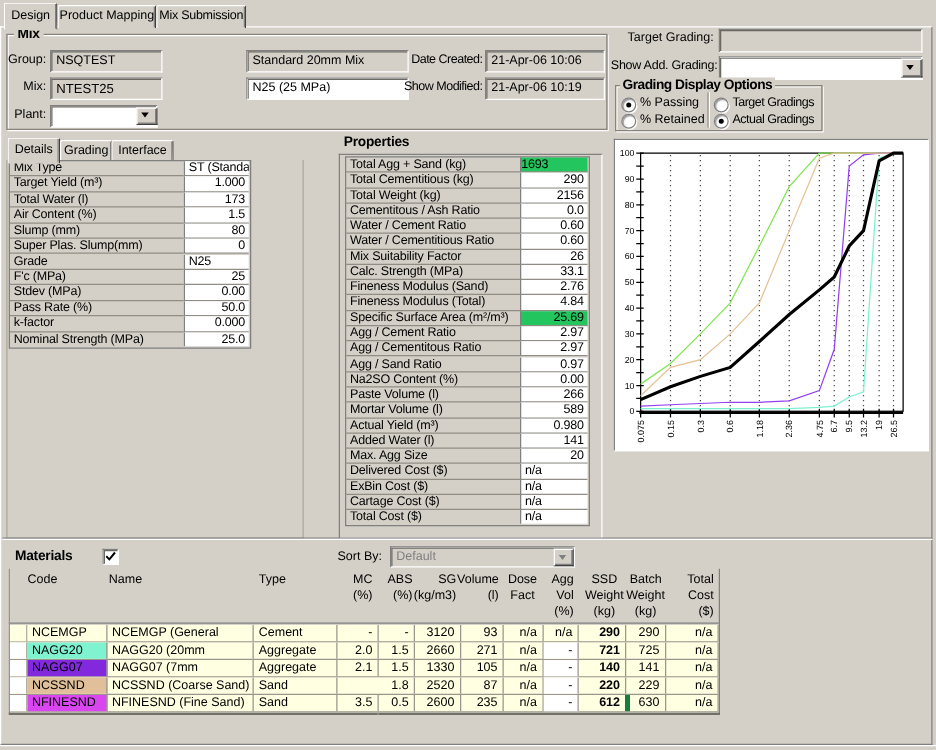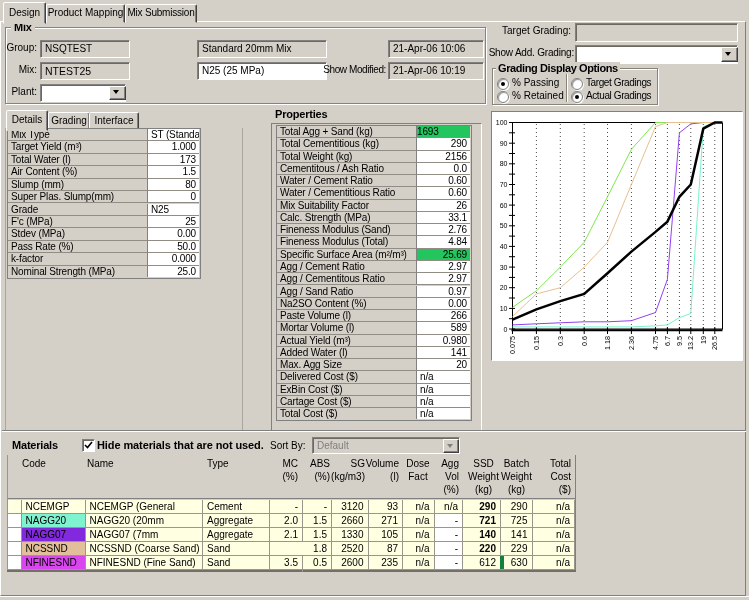--- a/index.html
+++ b/index.html
@@ -24,20 +24,21 @@
 
 <div class="abs" style="left:0px;top:21px;width:744px;height:573px;border-top:1px solid #fff;border-left:1px solid #fff;border-right:1px solid #808080;border-bottom:1px solid #808080;"></div>
 <div class="tab" style="left:3px;top:2px;width:41px;height:20px;line-height:19px;z-index:5;">Design</div>
 <div class="tab" style="left:46px;top:4px;width:77px;height:17px;line-height:16px;">Product Mapping</div>
 <div class="tab" style="left:125px;top:4px;width:70px;height:17px;line-height:16px;letter-spacing:-0.2px;">Mix Submission</div>
 <div class="groove" style="left:5px;top:27px;width:479px;height:75px;"></div>
 <div class="lbl b" style="left:11px;top:21px;background:#d4d0c8;padding:0 3px;">Mix</div>
 <div class="lbl" style="left:-123px;top:42px;width:160px;text-align:right;">Group:</div>
 <div class="lbl" style="left:-123px;top:64px;width:160px;text-align:right;">Mix:</div>
 <div class="lbl" style="left:-123px;top:86px;width:160px;text-align:right;">Plant:</div>
+<div class="lbl" style="left:226px;top:42px;width:160px;text-align:right;letter-spacing:-0.4px;">Date Created:</div>
 <div class="lbl" style="left:226px;top:64px;width:160px;text-align:right;letter-spacing:-0.4px;">Show Modified:</div>
 <div class="fld" style="left:40px;top:40px;width:84px;height:14px;">NSQTEST</div>
 <div class="fld" style="left:197px;top:40px;width:124px;height:14px;">Standard 20mm Mix</div>
 <div class="fld" style="left:388px;top:40px;width:90px;height:14px;">21-Apr-06 10:06</div>
 <div class="fld" style="left:40px;top:62px;width:84px;height:14px;font-weight:normal;font-size:10.5px;">NTEST25</div>
 <div class="fld wfld" style="left:197px;top:62px;width:124px;height:14px;">N25 (25 MPa)</div>
 <div class="fld" style="left:388px;top:62px;width:90px;height:14px;">21-Apr-06 10:19</div>
 <div class="fld wfld" style="left:40px;top:84px;width:80px;height:14px;"></div>
 <div class="combtn" style="left:109px;top:86px;width:15px;height:12px;"></div>
 <div class="arrow" style="left:113px;top:90px;"></div>
@@ -216,21 +217,20 @@
       <polyline points="20.5,204.6 44.4,181.9 68.3,175.7 92.2,155.1 115.5,130.3 139.4,72.5 163.5,14.6 175.4,10.5 187.4,10.5 198.8,10.5 211.3,10.5 222.8,10.5 230.5,10.5" fill="none" stroke="#e6c193" stroke-width="1"></polyline>
       <polyline points="20.5,207.7 44.4,197.4 68.3,189.1 92.2,181.9 115.5,161.2 139.4,139.6 163.5,119.9 175.4,109.6 187.4,84.8 198.8,72.5 211.3,16.7 222.8,10.5 230.5,10.5" fill="none" stroke="#000000" stroke-width="2.5"></polyline>
     </svg>
 <div class="abs" style="left:2px;top:430px;width:744px;height:1px;background:#808080;"></div>
 <div class="abs" style="left:2px;top:431px;width:744px;height:1px;background:#fff;"></div>
 <div class="lbl b" style="left:12px;top:439px;">Materials</div>
 <div class="abs" style="left:82px;top:439px;width:11px;height:11px;background:#fff;border:1px solid;border-color:#808080 #fff #fff #808080;box-shadow:inset 1px 1px 0 #6b6961;"></div>
 <svg class="abs" style="left:84px;top:441px;" width="9" height="9">
       <polyline points="1,4 3.5,6.5 8,1" fill="none" stroke="#000" stroke-width="1.6"></polyline>
     </svg>
-<div class="lbl b" style="left:97px;top:439px;letter-spacing:-0.1px;">Hide materials that are not used.</div>
 <div class="lbl" style="left:270px;top:440px;">Sort By:</div>
 <div class="fld" style="left:312px;top:437px;width:142px;height:13px;color:#808080;">Default</div>
 <div class="combtn" style="left:443px;top:439px;width:14px;height:12px;"></div>
 <div class="arrow" style="left:446.5px;top:444px;border-top-color:#808080;"></div>
 <div class="lbl" style="left:22px;top:458px;">Code</div>
 <div class="lbl" style="left:87px;top:458px;">Name</div>
 <div class="lbl" style="left:207px;top:458px;">Type</div>
 <div class="lbl" style="left:258px;top:458px;width:40px;text-align:right;">MC</div>
 <div class="lbl" style="left:258px;top:471px;width:40px;text-align:right;">(%)</div>
 <div class="lbl" style="left:290px;top:458px;width:40px;text-align:right;">ABS</div>
@@ -317,16 +317,16 @@
 <div class="row" style="left:7.5px;top:556.4px;width:9.0px;height:13.1px;line-height:13px;background:#ffffff;border-right:1px solid #9a968c;padding-left:4px;"></div>
 <div class="row" style="left:21.5px;top:556.4px;width:59.0px;height:13.1px;line-height:13px;background:#d946ef;border-right:1px solid #9a968c;padding-left:4px;">NFINESND</div>
 <div class="row" style="left:85.5px;top:556.4px;width:112.5px;height:13.1px;line-height:13px;border-right:1px solid #9a968c;padding-left:4px;">NFINESND (Fine Sand)</div>
 <div class="row" style="left:203.0px;top:556.4px;width:62.0px;height:13.1px;line-height:13px;border-right:1px solid #9a968c;padding-left:4px;">Sand</div>
 <div class="row" style="left:270.0px;top:556.4px;width:28.0px;height:13.1px;line-height:13px;border-right:1px solid #9a968c;text-align:right;padding-right:4px;">3.5</div>
 <div class="row" style="left:303.0px;top:556.4px;width:24.0px;height:13.1px;line-height:13px;border-right:1px solid #9a968c;text-align:right;padding-right:4px;">0.5</div>
 <div class="row" style="left:332.0px;top:556.4px;width:31.5px;height:13.1px;line-height:13px;border-right:1px solid #9a968c;text-align:right;padding-right:4px;">2600</div>
 <div class="row" style="left:368.5px;top:556.4px;width:29.5px;height:13.1px;line-height:13px;border-right:1px solid #9a968c;text-align:right;padding-right:4px;">235</div>
 <div class="row" style="left:403.0px;top:556.4px;width:26.5px;height:13.1px;line-height:13px;border-right:1px solid #9a968c;text-align:right;padding-right:4px;">n/a</div>
 <div class="row" style="left:434.5px;top:556.4px;width:23.5px;height:13.1px;line-height:13px;background:#ffffff;border-right:1px solid #9a968c;text-align:right;padding-right:4px;">-</div>
-<div class="row" style="left:463.0px;top:556.4px;width:33.0px;height:13.1px;line-height:13px;border-right:4px solid #15803d;text-align:right;padding-right:4px;font-weight:normal;">612</div>
+<div class="row" style="left:463.0px;top:556.4px;width:33.0px;height:13.1px;line-height:13px;border-right:4px solid #15803d;text-align:right;padding-right:4px;font-weight:bold;">612</div>
 <div class="row" style="left:501.0px;top:556.4px;width:26.5px;height:13.1px;line-height:13px;border-right:1px solid #9a968c;text-align:right;padding-right:4px;">630</div>
 <div class="row" style="left:532.5px;top:556.4px;width:37.5px;height:13.1px;line-height:13px;border-right:1px solid #9a968c;text-align:right;padding-right:4px;">n/a</div>
 <div class="abs" style="left:0px;top:596px;width:749px;height:1px;background:#fff;"></div>
 </div>
 </body></html>

